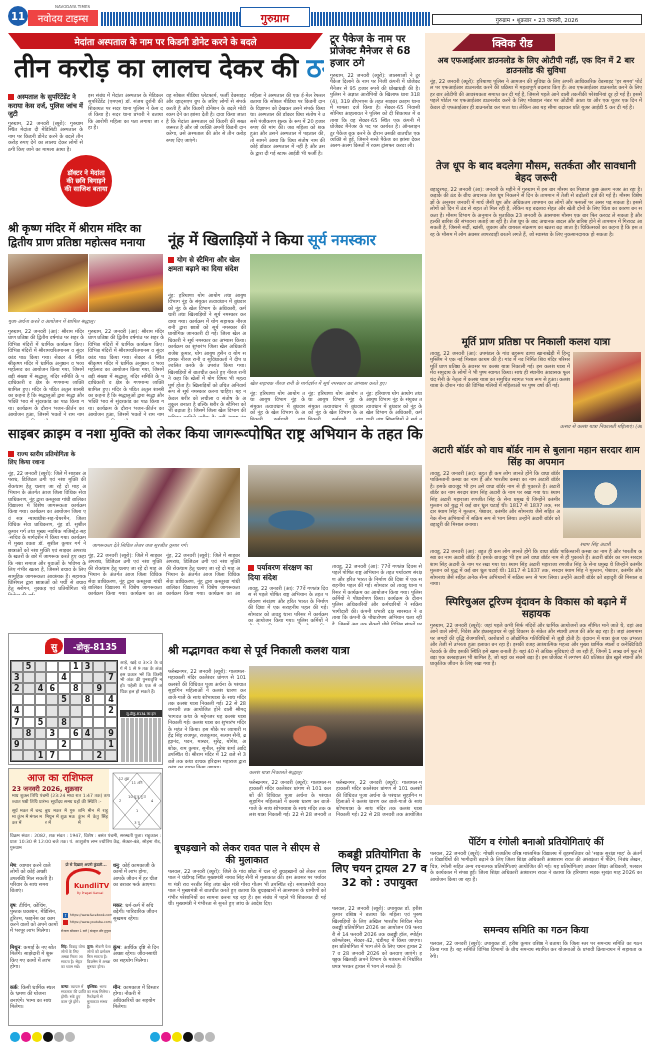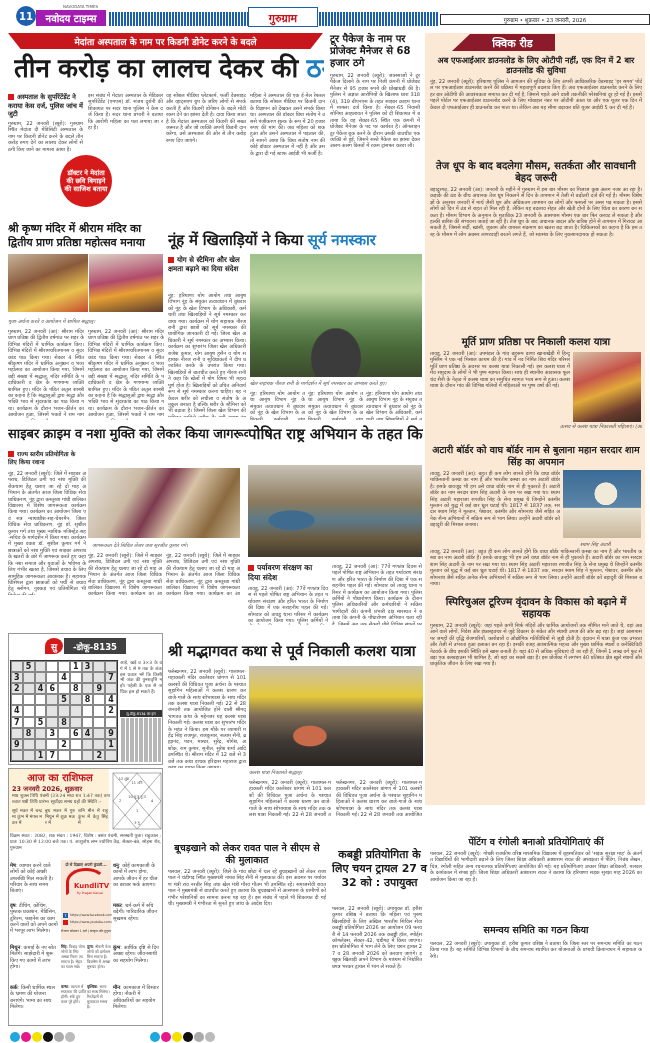--- a/index.html
+++ b/index.html
@@ -14,24 +14,24 @@
 .sudoku{border:1.5px solid #333;display:grid;grid-template-columns:repeat(9,1fr);grid-template-rows:repeat(9,1fr)}
 .sudoku div{border:0.5px solid #888;font-size:8px;font-weight:bold;display:flex;align-items:center;justify-content:center;color:#222}
 .sudoku .g{background:#e3e3e3}
 .rashi{font-size:5px;line-height:6.3px;color:#444;overflow:hidden}
 .rashi b{color:#222}
 .reg{width:10px;height:10px;border-radius:50%;display:inline-block;margin-right:1px}
 </style>
 </head>
 <body>
 
-<div class="abs" style="left:8px;top:0;width:602px;height:30px">
+<div class="abs" style="left:0;top:0;width:602px;height:30px">
   <div class="abs" style="left:8px;top:6px;width:20px;height:20px;border-radius:50%;background:#1d5fae;color:#fff;font-size:10px;font-weight:bold;display:flex;align-items:center;justify-content:center">11</div>
   <div class="abs" style="left:55px;top:4px;font-size:4px;color:#555">NAVODAYA TIMES</div>
-  <div class="abs" style="left:28px;top:10px;width:70px;height:16px;background:#a21caf;color:#fff;font-size:10px;font-weight:bold;display:flex;align-items:center;justify-content:center">नवोदय टाइम्स</div>
+  <div class="abs" style="left:28px;top:10px;width:70px;height:16px;background:#ef4444;color:#fff;font-size:10px;font-weight:normal;display:flex;align-items:center;justify-content:center">नवोदय टाइम्स</div>
   <div class="abs" style="left:101px;top:12px;width:330px;height:14px;background:repeating-linear-gradient(90deg,#1d5fae 0 2px,#fff 2px 3px)"></div>
   <div class="abs" style="left:240px;top:7px;width:70px;height:20px;background:#fff;border:1.5px solid #1d5fae;color:#c8161d;font-size:11px;font-weight:bold;display:flex;align-items:center;justify-content:center">गुरुग्राम</div>
   <div class="abs" style="left:432px;top:14px;width:210px;height:11px;border:1px solid #333;font-size:5.5px;color:#222;display:flex;align-items:center;justify-content:center">गुरुग्राम • शुक्रवार • 23 जनवरी, 2026</div>
 </div>
 
 <div class="abs" style="left:8px;top:33px;width:315px;height:16px;background:#c8161d;color:#fff;font-size:9px;font-weight:bold;display:flex;align-items:center;justify-content:center;clip-path:polygon(0 0,100% 0,96% 100%,4% 100%)">मेदांता अस्पताल के नाम पर किडनी डोनेट करने के बदले</div>
 <div class="abs hl" style="left:14px;top:52px;width:310px;font-size:26px;line-height:32px">
   <span>तीन करोड़ का लालच देकर की </span><span style="color:#1d7ec2">ठगी</span>
 </div>
 
@@ -114,21 +114,21 @@
 </div>
 <div class="abs photo" style="left:248px;top:465px;width:174px;height:92px;background:radial-gradient(ellipse at 25% 60%,#3e6b8e 0 12%,transparent 13%),linear-gradient(180deg,#c9c2b6 0%,#8b7a5c 40%,#5c7a8a 60%,#6b5a3e 80%,#3e3a2e 100%)"></div>
 <div class="abs" style="left:248px;top:563px;width:78px;font-size:7.5px;line-height:10px;font-weight:bold;color:#222">
   <span class="bullet"></span><span>पर्यावरण संरक्षण का दिया संदेश</span>
 </div>
 <div class="abs txt" style="left:248px;top:585px;width:80px;height:40px">तावडू, 22 जनवरी (आ): 77वें गणतंत्र दिवस से पहले पोषित राष्ट्र अभियान के तहत पर्यावरण संरक्षण और हरित भारत के निर्माण की दिशा में एक सराहनीय पहल की गई। सोमवार को तावडू थाना परिसर में कार्यक्रम का आयोजन किया गया। पुलिस कर्मियों ने पौधारोपण किया। कार्यक्रम के दौरान पुलिस अधिकारियों और कर्मचारियों ने सक्रिय भागीदारी की। कंपनी प्रभारी दक्ष सारस्वत ने बताया कि कंपनी के पौधारोपण अभियान चला रही है, जिसमें अब तक सैकड़ों पौधे विभिन्न स्थानों पर रोपित किए जा चुके हैं।</div>
 <div class="abs txt" style="left:332px;top:563px;width:90px;height:62px">तावडू, 22 जनवरी (आ): 77वें गणतंत्र दिवस से पहले पोषित राष्ट्र अभियान के तहत पर्यावरण संरक्षण और हरित भारत के निर्माण की दिशा में एक सराहनीय पहल की गई। सोमवार को तावडू थाना परिसर में कार्यक्रम का आयोजन किया गया। पुलिस कर्मियों ने पौधारोपण किया। कार्यक्रम के दौरान पुलिस अधिकारियों और कर्मचारियों ने सक्रिय भागीदारी की। कंपनी प्रभारी दक्ष सारस्वत ने बताया कि कंपनी के पौधारोपण अभियान चला रही है, जिसमें अब तक सैकड़ों पौधे विभिन्न स्थानों पर रोपित किए जा चुके हैं।</div>
 
 <div class="abs" style="left:8px;top:633px;width:155px;height:132px;border:1px solid #999"></div>
 <div class="abs" style="left:45px;top:638px;width:18px;height:16px;border-radius:50% 50% 50% 0;background:#d61a1a;color:#fff;font-size:9px;font-weight:bold;display:flex;align-items:center;justify-content:center">सु</div>
-<div class="abs" style="left:64px;top:638px;width:62px;height:16px;background:#404040;color:#fff;font-size:8.5px;font-weight:bold;display:flex;align-items:center;justify-content:center">-डोकू-8135</div>
+<div class="abs" style="left:64px;top:638px;width:62px;height:16px;background:#701a75;color:#fff;font-size:8.5px;font-weight:bold;display:flex;align-items:center;justify-content:center">-डोकू-8135</div>
 <div class="abs sudoku" id="sudoku-grid" style="left:10px;top:660px;width:108px;height:102px">
     <div class="g"></div>
     <div class="g">5</div>
     <div class="g"></div>
     <div></div>
     <div></div>
     <div>1</div>
     <div class="g">3</div>
     <div class="g"></div>
     <div class="g"></div>
@@ -250,21 +250,21 @@
 
 <div class="abs rashi" style="left:61px;top:944px;width:25px;height:38px;font-size:3.8px;line-height:5px"><b>सिंह</b>: <span>विवाह योग्य लोगों के लिए अच्छा रिश्ता आ सकता है। सेहत का ध्यान रखें।</span></div>
 <div class="abs rashi" style="left:87px;top:944px;width:24px;height:38px;font-size:3.8px;line-height:5px"><b>तुला</b>: <span>नौकरी पेशा लोगों को प्रमोशन मिल सकता है। बिजनेस में अच्छा मुनाफा होगा।</span></div>
 <div class="abs rashi" style="left:61px;top:984px;width:25px;height:38px;font-size:3.8px;line-height:5px"><b>कन्या</b>: <span>व्यापार में सफलता की प्राप्ति होगी। रुके हुए काम पूरे होंगे।</span></div>
 <div class="abs rashi" style="left:87px;top:984px;width:24px;height:38px;font-size:3.8px;line-height:5px"><b>वृश्चिक</b>: <span>भाग्य का साथ मिलेगा। रिश्तेदारों से मुलाकात संभव है।</span></div>
 <div class="abs rashi" style="left:113px;top:862px;width:48px;height:38px"><b>धनु</b>: <span>कोई कामकाजी के कामों में लाभ होगा, आपके जीवन में हर चीज का बराबर फर्क आएगा।</span></div>
 <div class="abs rashi" style="left:113px;top:902px;width:48px;height:38px"><b>मकर</b>: <span>धर्म-कर्म में रुचि बढ़ेगी। पारिवारिक जीवन सुखमय रहेगा।</span></div>
 <div class="abs rashi" style="left:113px;top:944px;width:48px;height:38px"><b>कुंभ</b>: <span>आर्थिक दृष्टि से दिन अच्छा रहेगा। जीवनसाथी का सहयोग मिलेगा।</span></div>
 <div class="abs rashi" style="left:113px;top:984px;width:48px;height:38px"><b>मीन</b>: <span>कामकाज में विस्तार होगा। नौकरी में अधिकारियों का सहयोग मिलेगा।</span></div>
 
-<div class="abs hl" style="left:168px;top:640px;width:255px;font-size:15px;line-height:22px">श्री मद्भागवत कथा से पूर्व निकाली कलश यात्रा</div>
+<div class="abs hl" style="left:168px;top:640px;width:255px;font-size:11px;line-height:22px">श्री मद्भागवत कथा से पूर्व निकाली कलश यात्रा</div>
 <div class="abs txt" style="left:168px;top:668px;width:78px;height:100px">फर्रुखनगर, 22 जनवरी (ब्यूरो): गालामल-महाकाली मंदिर कालेश्वर प्रांगण से 101 कलशों की विधिवत पूजा अर्चना के पश्चात सुहागिन महिलाओं ने कलश धारण कर बाजे-गाजे के साथ शोभायात्रा के साथ मंदिर तक कलश यात्रा निकाली गई। 22 से 28 जनवरी तक आयोजित होने वाली श्रीमद् भागवत कथा के मद्देनजर यह कलश यात्रा निकाली गई। कलश यात्रा का शुभारंभ मंदिर के महंत ने किया। इस मौके पर व्यापारी महेंद्र सिंह राजपूत, राजकुमार, सत्यम सैनी, ब्रह्मानंद, पवन, मास्टर, सुरेंद्र, योगेश, अशोक, राम कुमार, सुनील, सुरेश शर्मा आदि उपस्थित थे। श्रीराम मंदिर में 12 बजे से 3 बजे तक कथा वाचक हरिदास महाराज द्वारा कथा का वाचन किया जाएगा।</div>
 <div class="abs photo" style="left:249px;top:666px;width:174px;height:100px;background:radial-gradient(ellipse at 35% 70%,#c96a4a 0 10%,transparent 11%),linear-gradient(180deg,#c8c0b0 0%,#e5c93c 30%,#7c6a55 50%,#3f3a35 75%,#2a2522 100%)"></div>
 <div class="abs cap" style="left:249px;top:769px;width:174px">कलश यात्रा निकालते श्रद्धालु।</div>
 <div class="abs txt" style="left:249px;top:779px;width:82px;height:38px">फर्रुखनगर, 22 जनवरी (ब्यूरो): गालामल-महाकाली मंदिर कालेश्वर प्रांगण से 101 कलशों की विधिवत पूजा अर्चना के पश्चात सुहागिन महिलाओं ने कलश धारण कर बाजे-गाजे के साथ शोभायात्रा के साथ मंदिर तक कलश यात्रा निकाली गई। 22 से 28 जनवरी तक आयोजित होने वाली श्रीमद् भागवत कथा के मद्देनजर यह कलश यात्रा निकाली गई। कलश यात्रा का शुभारंभ मंदिर के महंत ने किया। इस मौके पर व्यापारी महेंद्र सिंह राजपूत, राजकुमार, सत्यम सैनी, ब्रह्मानंद, पवन, मास्टर, सुरेंद्र, योगेश, अशोक, राम कुमार, सुनील, सुरेश शर्मा आदि उपस्थित थे। श्रीराम मंदिर में 12 बजे से 3 बजे तक कथा वाचक हरिदास महाराज द्वारा कथा का वाचन किया जाएगा।</div>
 <div class="abs txt" style="left:336px;top:779px;width:86px;height:38px">फर्रुखनगर, 22 जनवरी (ब्यूरो): गालामल-महाकाली मंदिर कालेश्वर प्रांगण से 101 कलशों की विधिवत पूजा अर्चना के पश्चात सुहागिन महिलाओं ने कलश धारण कर बाजे-गाजे के साथ शोभायात्रा के साथ मंदिर तक कलश यात्रा निकाली गई। 22 से 28 जनवरी तक आयोजित होने वाली श्रीमद् भागवत कथा के मद्देनजर यह कलश यात्रा निकाली गई। कलश यात्रा का शुभारंभ मंदिर के महंत ने किया। इस मौके पर व्यापारी महेंद्र सिंह राजपूत, राजकुमार, सत्यम सैनी, ब्रह्मानंद, पवन, मास्टर, सुरेंद्र, योगेश, अशोक, राम कुमार, सुनील, सुरेश शर्मा आदि उपस्थित थे। श्रीराम मंदिर में 12 बजे से 3 बजे तक कथा वाचक हरिदास महाराज द्वारा कथा का वाचन किया जाएगा।</div>
 
 <div class="abs" style="left:168px;top:842px;width:158px;font-size:9.5px;line-height:12px;font-weight:bold;color:#1a1a1a;text-align:center">बूचड़खाने को लेकर रावत पाल ने सीएम से की मुलाकात</div>
 <div class="abs txt" style="left:168px;top:868px;width:158px;height:155px">पलवल, 22 जनवरी (ब्यूरो): जिले के गांव छोटा में चल रहे बूचड़खानों को लेकर राजा पाल ने चंडीगढ़ स्थित मुख्यमंत्री नायब सिंह सैनी से मुलाकात की। इस अवसर पर पर्यावरण मंत्री राव नरबीर सिंह तथा खेल मंत्री गौरव गौतम भी उपस्थित रहे। समाजसेवी रावत पाल ने मुख्यमंत्री से बातचीत करते हुए बताया कि बूचड़खानों से आसपास के ग्रामीणों को गंभीर परेशानियों का सामना करना पड़ रहा है। इस संबंध में पहले भी शिकायत दी गई थी। मुख्यमंत्री ने गंभीरता से सुनते हुए जांच के आदेश दिए।</div>
 
 <div class="abs" style="left:332px;top:848px;width:95px;font-size:11px;line-height:14px;font-weight:bold;color:#1a1a1a;text-align:center">कबड्डी प्रतियोगिता के लिए चयन ट्रायल 27 व 32 को : उपायुक्त</div>

